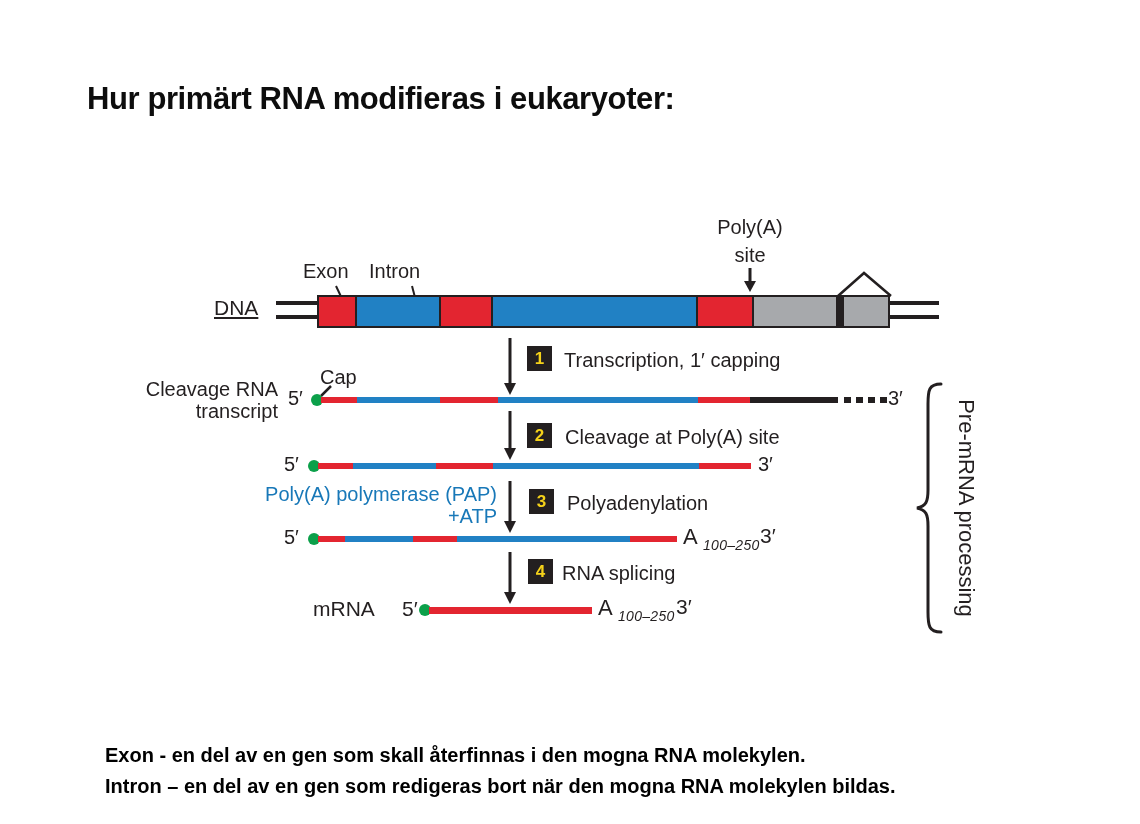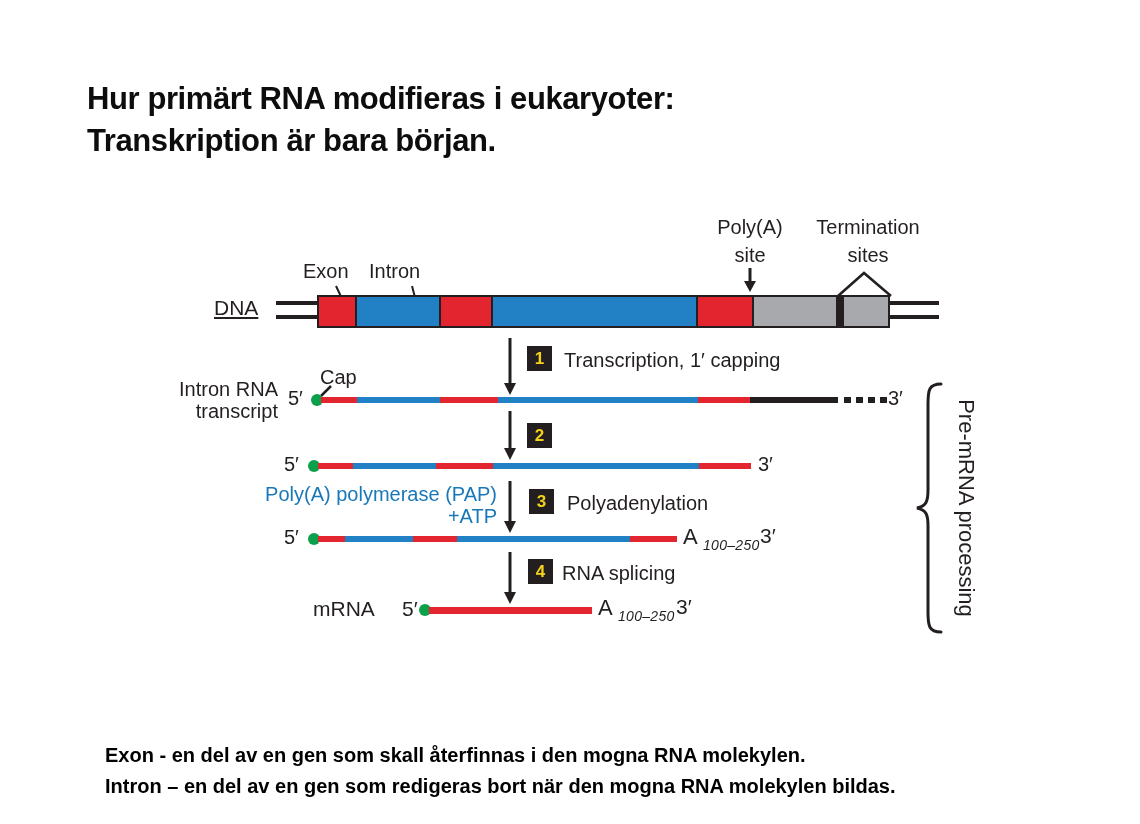--- a/index.html
+++ b/index.html
@@ -55,21 +55,21 @@
   .brace-label{position:absolute;left:966px;top:464px;transform:translate(-50%,-50%) rotate(90deg);
                font-size:22px;white-space:nowrap;}
   .footer-line{position:absolute;left:105px;font-size:20px;font-weight:700;color:#000;white-space:nowrap;}
   .fl1{top:700px;} .fl2{top:731px;}
 </style>
 </head>
 <body>
 
 <div class="slide">
 
-  <h1 class="title"><span>Hur primärt RNA modifieras i eukaryoter:</span><br><span>Transkription är bara början.</span></h1>
+  <h1 class="title"><span>Hur primärt RNA modifieras i eukaryoter:</span><br></h1>
 
   <svg class="overlay" viewBox="0 0 1140 824">
     <g stroke="#231f20" fill="none">
       <path d="M336,242 L345,261" stroke-width="2"></path>
       <path d="M412,242 L417,261" stroke-width="2"></path>
       <path d="M331,342 L321,352" stroke-width="2.5"></path>
       <path d="M750,224 L750,238" stroke-width="3"></path>
       <polyline points="838,252 864,229 891,252" stroke-width="2.5"></polyline>
       <path d="M510,294 L510,340" stroke-width="3"></path>
       <path d="M510,367 L510,405" stroke-width="3"></path>
@@ -82,21 +82,20 @@
       <polygon points="504,339 516,339 510,351"></polygon>
       <polygon points="504,404 516,404 510,416"></polygon>
       <polygon points="504,477 516,477 510,489"></polygon>
       <polygon points="504,548 516,548 510,560"></polygon>
     </g>
   </svg>
 
   <span class="lbl exon-label">Exon</span>
   <span class="lbl intron-label">Intron</span>
   <div class="lbl polya-label center"><span>Poly(A)</span><br><span>site</span></div>
-  <div class="lbl term-label center"><span>Termination</span><br><span>sites</span></div>
   <span class="lbl dna-label">DNA</span>
 
   <div class="dline dl1"></div>
   <div class="dline dl2"></div>
   <div class="dna-bar">
       <span class="seg" style="width: 38px; background: rgb(227, 37, 48);"></span>
       <span class="seg" style="width: 84px; background: rgb(33, 129, 196);"></span>
       <span class="seg" style="width: 52px; background: rgb(227, 37, 48);"></span>
       <span class="seg" style="width: 205px; background: rgb(33, 129, 196);"></span>
       <span class="seg" style="width: 56px; background: rgb(227, 37, 48);"></span>
@@ -105,21 +104,21 @@
       <span class="seg" style="width: 44px; background: rgb(167, 169, 172);"></span>
     </div>
   <div class="dline dr1"></div>
   <div class="dline dr2"></div>
 
   <div class="badge b1">
       <span>1</span>
     </div>
   <span class="lbl st1">Transcription, 1′ capping</span>
 
-  <div class="lbl primary-label right two"><span>Intron RNA</span><br><span>transcript</span></div>
+  <div class="lbl primary-label right two"><span>Cleavage RNA</span><br><span>transcript</span></div>
   <span class="lbl cap-label">Cap</span>
   <span class="lbl f1">5′</span>
   <div class="dot d1"></div>
   <div class="rowline r1">
       <span class="seg" style="width: 36px; background: rgb(227, 37, 48);"></span>
       <span class="seg" style="width: 83px; background: rgb(33, 129, 196);"></span>
       <span class="seg" style="width: 58px; background: rgb(227, 37, 48);"></span>
       <span class="seg" style="width: 200px; background: rgb(33, 129, 196);"></span>
       <span class="seg" style="width: 52px; background: rgb(227, 37, 48);"></span>
       <span class="seg" style="width: 88px; background: rgb(35, 31, 32);"></span>
@@ -130,20 +129,21 @@
       <span class="seg" style="width: 5px; background: transparent; border-right: none;"></span>
       <span class="seg" style="width: 7px; background: rgb(35, 31, 32);"></span>
       <span class="seg" style="width: 5px; background: transparent; border-right: none;"></span>
       <span class="seg" style="width: 7px; background: rgb(35, 31, 32);"></span>
     </div>
   <span class="lbl t1">3′</span>
 
   <div class="badge b2">
       <span>2</span>
     </div>
+  <span class="lbl st2">Cleavage at Poly(A) site</span>
 
   <span class="lbl f2">5′</span>
   <div class="dot d2"></div>
   <div class="rowline r2">
       <span class="seg" style="width: 35px; background: rgb(227, 37, 48);"></span>
       <span class="seg" style="width: 83px; background: rgb(33, 129, 196);"></span>
       <span class="seg" style="width: 57px; background: rgb(227, 37, 48);"></span>
       <span class="seg" style="width: 206px; background: rgb(33, 129, 196);"></span>
       <span class="seg" style="width: 52px; background: rgb(227, 37, 48);"></span>
     </div>

